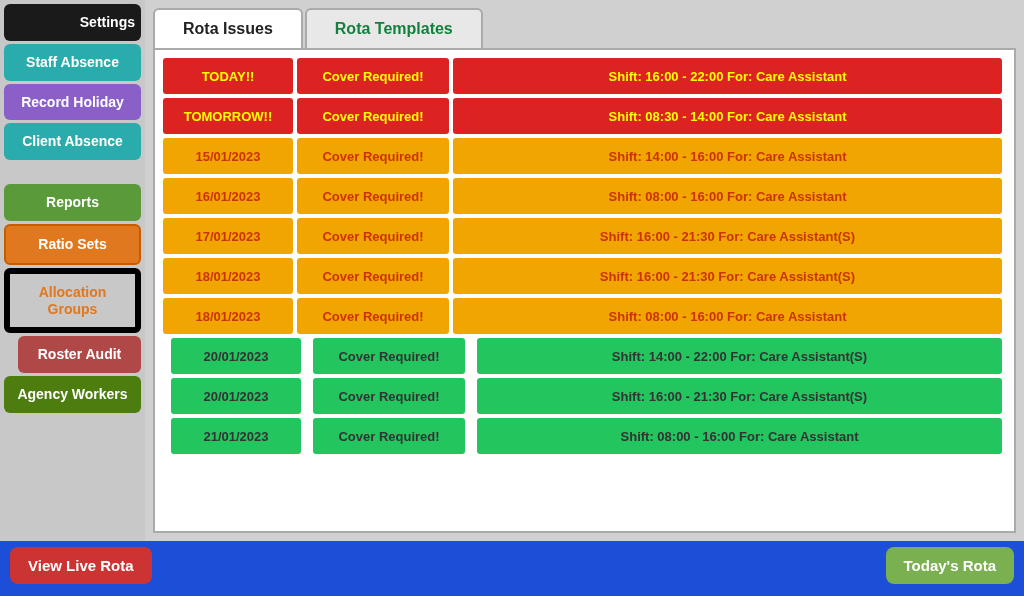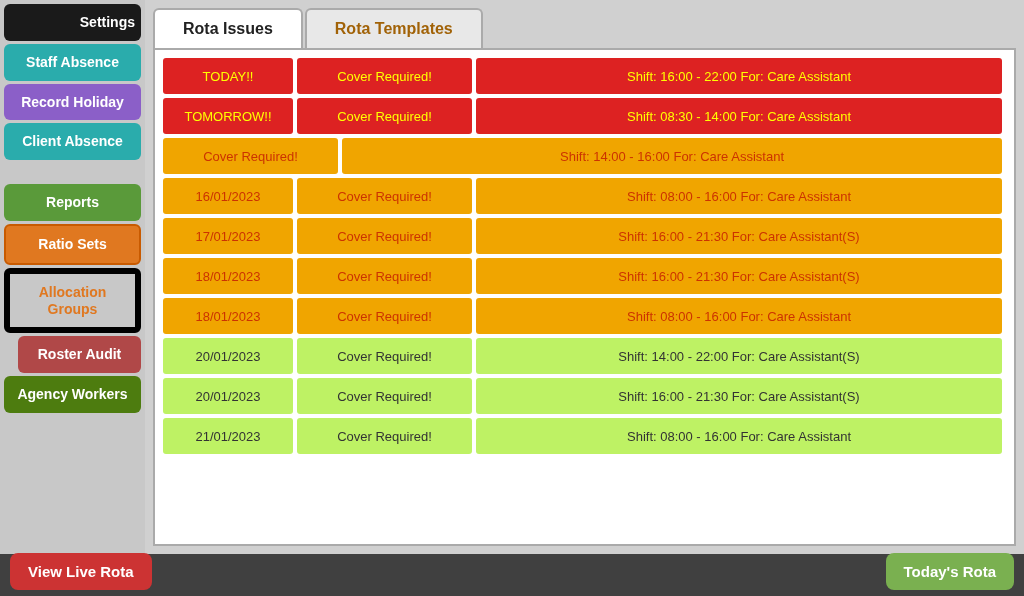--- a/index.html
+++ b/index.html
@@ -70,21 +70,21 @@
     }
 
     .tab {
       padding: 10px 28px;
       font-size: 16px;
       font-weight: bold;
       cursor: pointer;
       border: 2px solid #aaa;
       border-bottom: none;
       background: #e8e8e8;
-      color: #a16207;
+      color: #15803d;
       border-radius: 6px 6px 0 0;
       margin-right: 2px;
     }
 
     .tab.active {
       background: white;
       border-color: #aaa;
       color: #222;
     }
 
@@ -125,43 +125,43 @@
     .rota-row {
       display: flex;
       gap: 4px;
       min-height: 36px;
     }
 
     .cell {
       display: flex;
       align-items: center;
       justify-content: center;
-      font-weight: normal;
+      font-weight: bold;
       font-size: 13px;
       padding: 4px 8px;
       border-radius: 3px;
     }
 
     .cell-date { width: 130px; flex-shrink: 0; }
-    .cell-cover { width: 175px; flex-shrink: 0; }
+    .cell-cover { width: 152px; flex-shrink: 0; }
     .cell-shift { flex: 1; }
 
     
     .row-red .cell { background: #dd2222; color: #ffff00; }
     
     .row-yellow .cell { background: #f0a500; color: #cc3300; }
     
-    .row-green .cell { background: #bef264; color: #333; }
+    .row-green .cell { background: #22c55e; color: #333; margin-left: 8px; }
 
     
     .bottom-bar {
-      height: 42px;
-      background: #404040;
-      display: flex;
-      align-items: flex-end;
+      height: 55px;
+      background: #1d4ed8;
+      display: flex;
+      align-items: flex-start;
       justify-content: space-between;
       padding: 6px 10px;
       flex-shrink: 0;
     }
 
     .bottom-btn {
       border: none;
       border-radius: 8px;
       padding: 10px 18px;
       font-size: 15px;
@@ -205,20 +205,21 @@
             <div class="cell cell-date">TODAY!!</div>
             <div class="cell cell-cover">Cover Required!</div>
             <div class="cell cell-shift">Shift: 16:00 - 22:00 For: Care Assistant</div>
           </div>
           <div class="rota-row row-red">
             <div class="cell cell-date">TOMORROW!!</div>
             <div class="cell cell-cover">Cover Required!</div>
             <div class="cell cell-shift">Shift: 08:30 - 14:00 For: Care Assistant</div>
           </div>
           <div class="rota-row row-yellow">
+            <div class="cell cell-date">15/01/2023</div>
             <div class="cell cell-cover">Cover Required!</div>
             <div class="cell cell-shift">Shift: 14:00 - 16:00 For: Care Assistant</div>
           </div>
           <div class="rota-row row-yellow">
             <div class="cell cell-date">16/01/2023</div>
             <div class="cell cell-cover">Cover Required!</div>
             <div class="cell cell-shift">Shift: 08:00 - 16:00 For: Care Assistant</div>
           </div>
           <div class="rota-row row-yellow">
             <div class="cell cell-date">17/01/2023</div>

